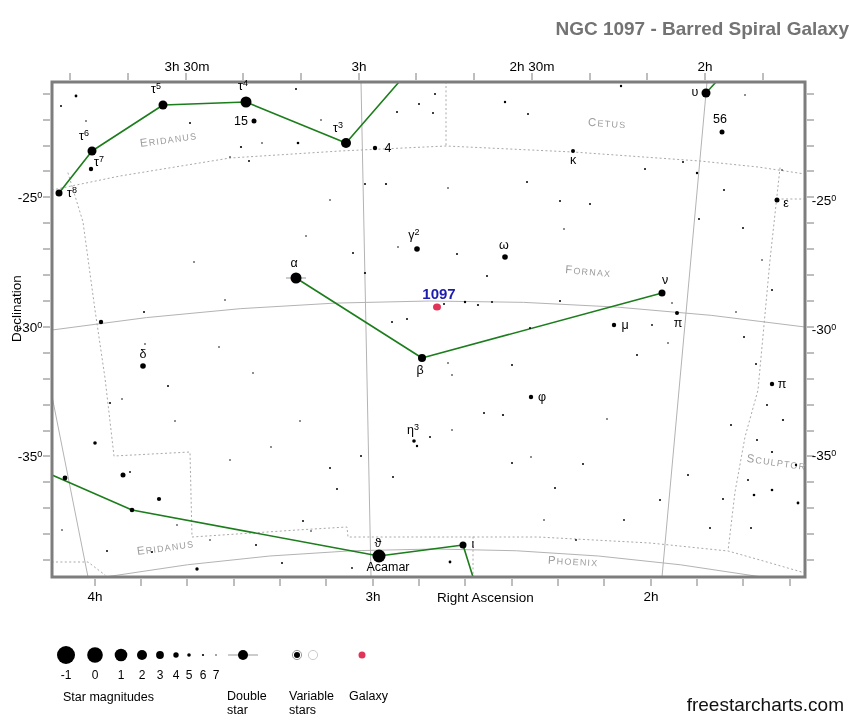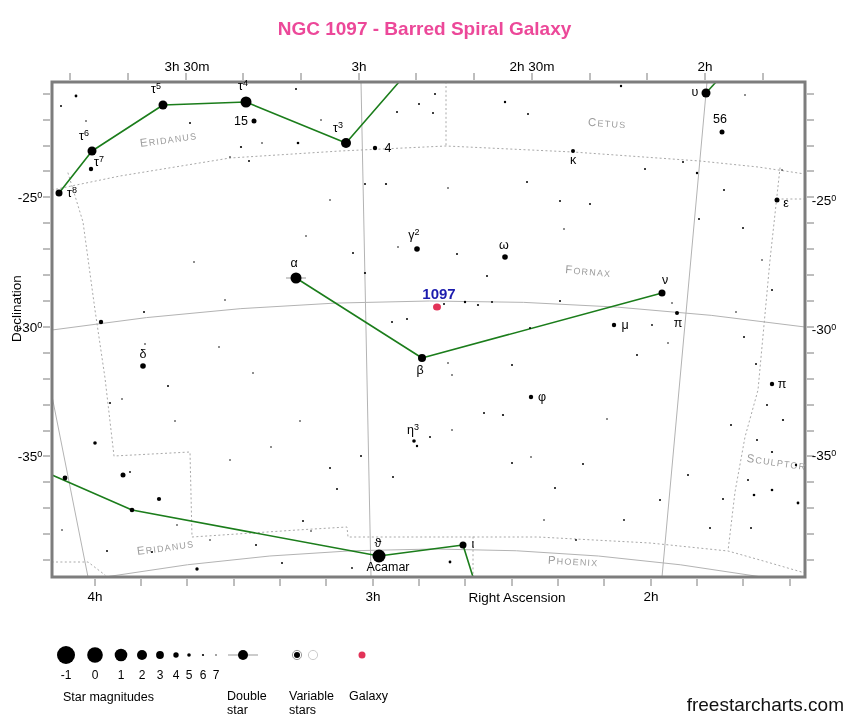--- a/index.html
+++ b/index.html
@@ -1,20 +1,20 @@
 <!DOCTYPE html>
 <html><head>
 <meta charset="utf-8">
 <style>
   html,body{margin:0;padding:0;background:#fff;}
   .stage{position:relative;width:849px;height:722px;background:#fff;overflow:hidden;
          font-family:"Liberation Sans","DejaVu Sans",sans-serif;}
-  .title{position:absolute;left:0;right:0;top:18px;text-align:center;
-         font-size:19px;font-weight:bold;color:#ec4899;}
-  .ra-caption{position:absolute;left:437px;top:590px;width:160px;text-align:center;
+  .title{position:absolute;left:0;right:0;top:18px;text-align:right;
+         font-size:19px;font-weight:bold;color:#737373;}
+  .ra-caption{position:absolute;left:437px;top:590px;width:160px;text-align:left;
          font-size:13.5px;color:#000;}
   .dec-caption{position:absolute;left:-43px;top:300px;width:120px;height:17px;text-align:center;
          font-size:13.5px;color:#000;transform:rotate(-90deg);}
   .watermark{position:absolute;right:5px;top:694px;font-size:19px;color:#111;}
   svg text{font-family:"Liberation Sans","DejaVu Sans",sans-serif;}
 </style>
 </head>
 <body>
 
 <div class="stage">

